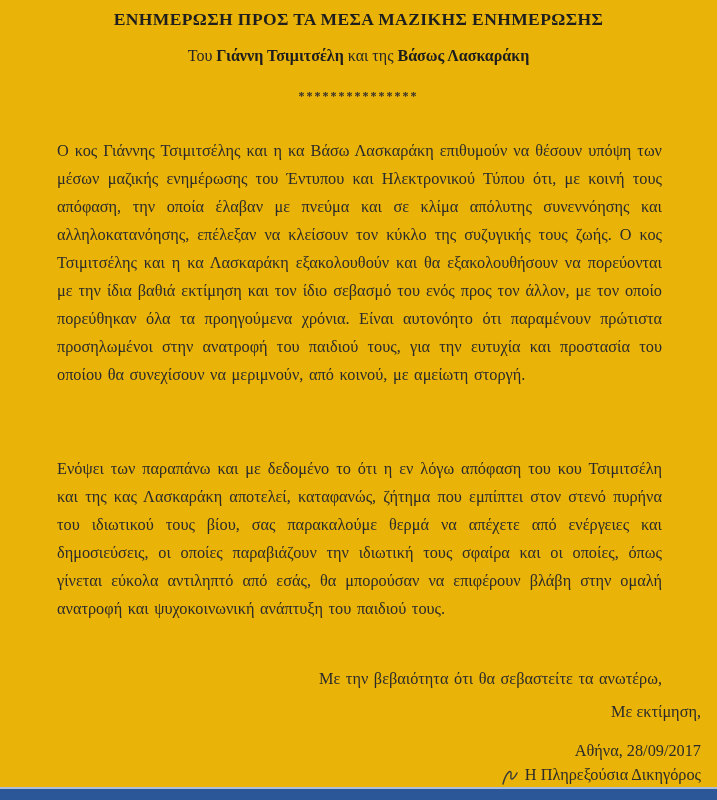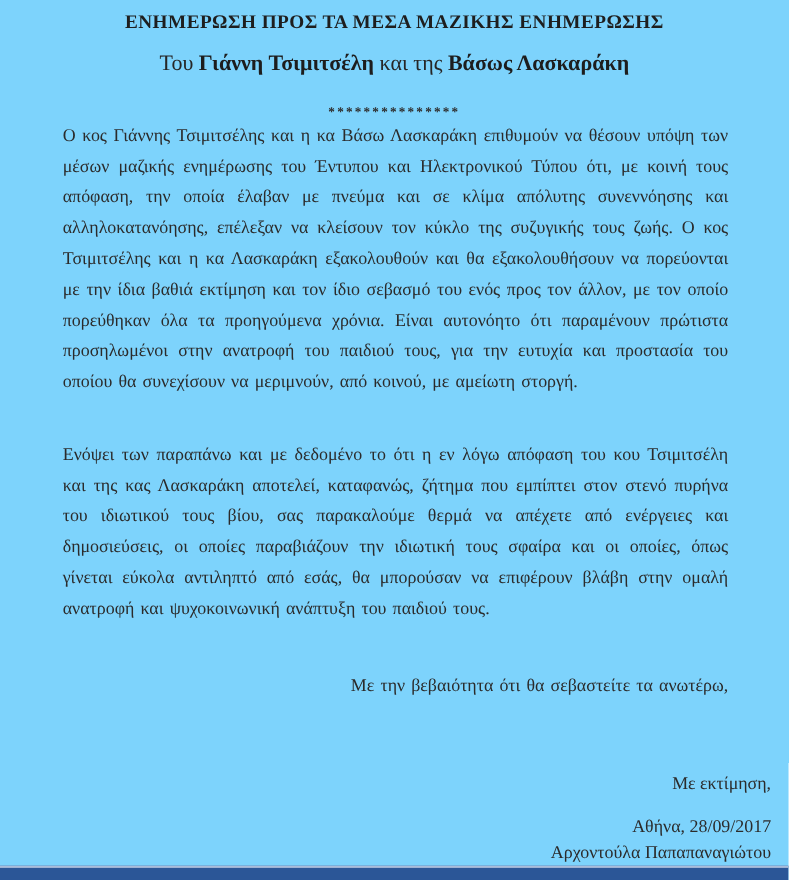--- a/index.html
+++ b/index.html
@@ -4,37 +4,37 @@
 <style>
   html, body {
     margin: 0;
     padding: 0;
     background: #ffffff;
   }
   .page {
     position: relative;
     width: 717px;
     height: 800px;
-    background: #7dd3fc;
+    background: #eab308;
     overflow: hidden;
     font-family: "Liberation Serif", "DejaVu Serif", serif;
     color: #2b2b2b;
     box-sizing: border-box;
   }
   .doc-title {
     text-align: center;
     font-weight: bold;
     font-size: 17.5px;
     letter-spacing: 0.4px;
     color: #1e1e1e;
     padding-top: 9px;
   }
   .byline {
     text-align: center;
-    font-size: 20px;
+    font-size: 16px;
     margin-top: 17px;
     color: #262626;
   }
   .byline b { color: #1d1d1d; }
   .separator {
     text-align: center;
     font-weight: bold;
     font-size: 12px;
     letter-spacing: 2px;
     margin-top: 24px;
@@ -44,22 +44,22 @@
     padding: 0 55px 0 57px;
   }
   .body-para {
     margin: 0;
     text-align: justify;
     font-size: 16.3px;
     line-height: 28px;
     word-spacing: 1.5px;
     color: #2b2b2b;
   }
-  .para-1 { }
-  .para-2 { margin-top: 38px; font-family: Liberation Serif, serif; }
+  .para-1 { margin-top: 33px; }
+  .para-2 { margin-top: 66px; font-family: Liberation Serif, serif; }
   .para-3 { margin-top: 42px; text-align: right; }
   .closing {
     position: absolute;
     top: 700px;
     right: 16px;
     text-align: right;
     font-size: 16.3px;
     line-height: 24px;
     color: #2b2b2b;
   }
@@ -98,18 +98,24 @@
     <p class="body-para para-1">Ο κος Γιάννης Τσιμιτσέλης και η κα Βάσω Λασκαράκη επιθυμούν να θέσουν υπόψη των μέσων μαζικής ενημέρωσης του Έντυπου και Ηλεκτρονικού Τύπου ότι, με κοινή τους απόφαση, την οποία έλαβαν με πνεύμα και σε κλίμα απόλυτης συνεννόησης και αλληλοκατανόησης, επέλεξαν να κλείσουν τον κύκλο της συζυγικής τους ζωής. Ο κος Τσιμιτσέλης και η κα Λασκαράκη εξακολουθούν και θα εξακολουθήσουν να πορεύονται με την ίδια βαθιά εκτίμηση και τον ίδιο σεβασμό του ενός προς τον άλλον, με τον οποίο πορεύθηκαν όλα τα προηγούμενα χρόνια. Είναι αυτονόητο ότι παραμένουν πρώτιστα προσηλωμένοι στην ανατροφή του παιδιού τους, για την ευτυχία και προστασία του οποίου θα συνεχίσουν να μεριμνούν, από κοινού, με αμείωτη στοργή.</p>
 
     <p class="body-para para-2">Ενόψει των παραπάνω και με δεδομένο το ότι η εν λόγω απόφαση του κου Τσιμιτσέλη και της κας Λασκαράκη αποτελεί, καταφανώς, ζήτημα που εμπίπτει στον στενό πυρήνα του ιδιωτικού τους βίου, σας παρακαλούμε θερμά να απέχετε από ενέργειες και δημοσιεύσεις, οι οποίες παραβιάζουν την ιδιωτική τους σφαίρα και οι οποίες, όπως γίνεται εύκολα αντιληπτό από εσάς, θα μπορούσαν να επιφέρουν βλάβη στην ομαλή ανατροφή και ψυχοκοινωνική ανάπτυξη του παιδιού τους.</p>
 
     <p class="body-para para-3">Με την βεβαιότητα ότι θα σεβαστείτε τα ανωτέρω,</p>
   </div>
 
   <div class="closing">
     <div class="regards">Με εκτίμηση,</div>
     <div>Αθήνα, 28/09/2017</div>
+    <div class="role-line">
+      <svg width="22" height="20" viewBox="0 0 22 20">
+        <path d="M2,18 C5,6 11,2 10,9 C9,16 13,13 16,7" fill="none" stroke="#3a3a3a" stroke-width="1.4" stroke-linecap="round"></path>
+      </svg>
+      <span>Η Πληρεξούσια Δικηγόρος</span>
+    </div>
     <div>Αρχοντούλα Παπαπαναγιώτου</div>
   </div>
 
   <div class="footer-bar"></div>
 
 </div>
 
 </body></html>

